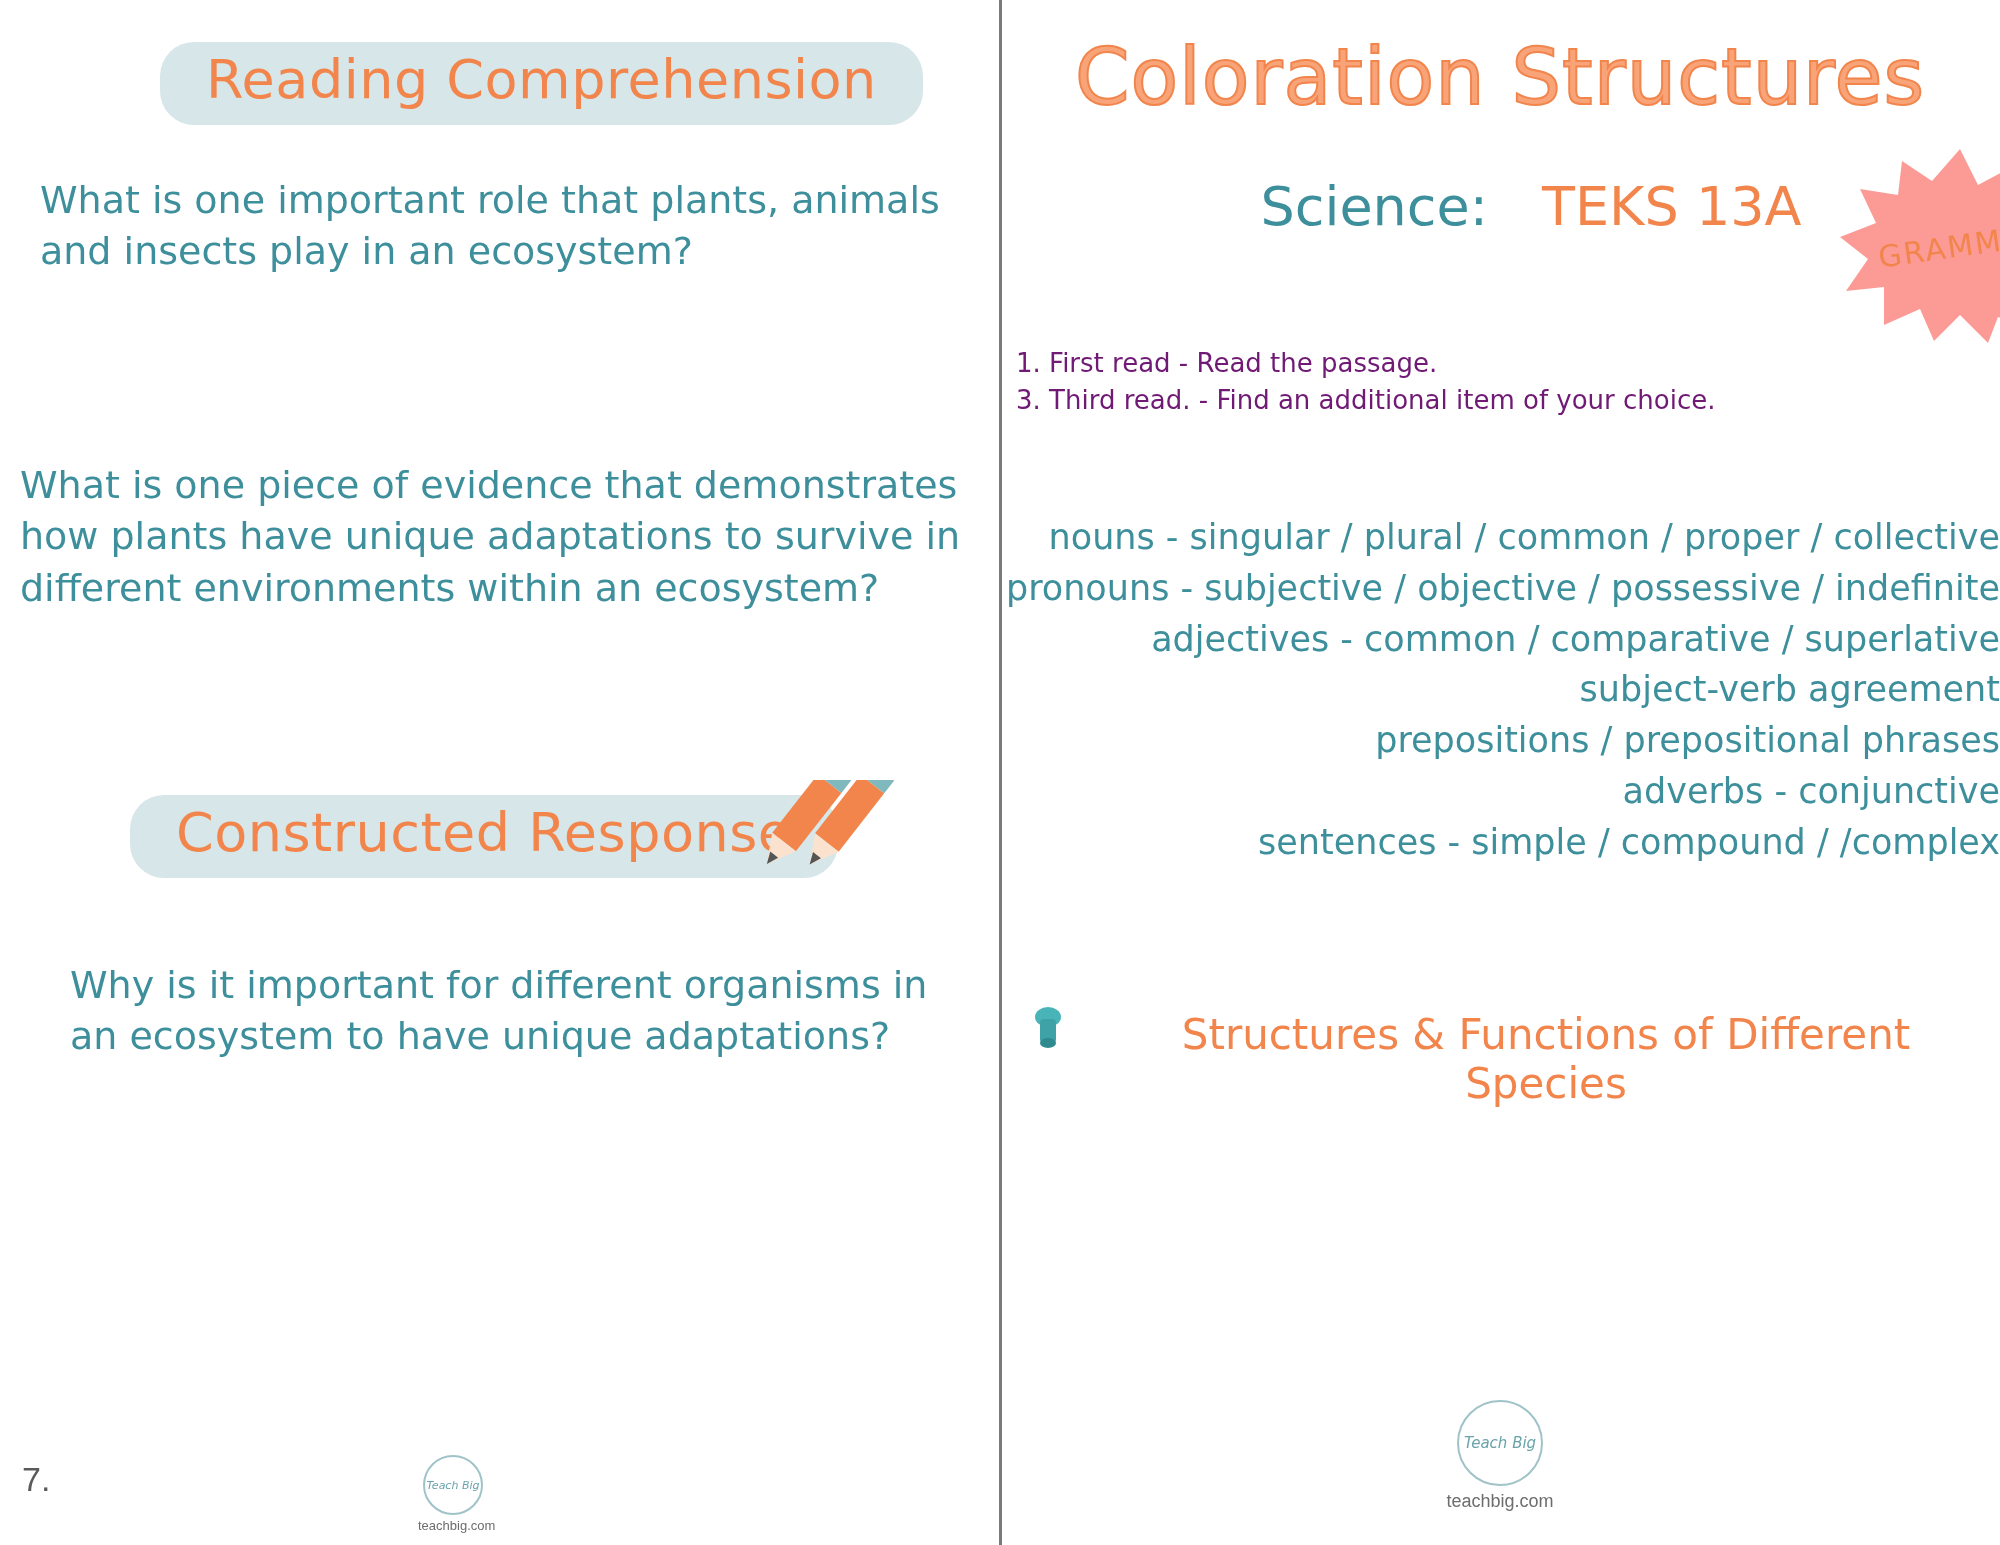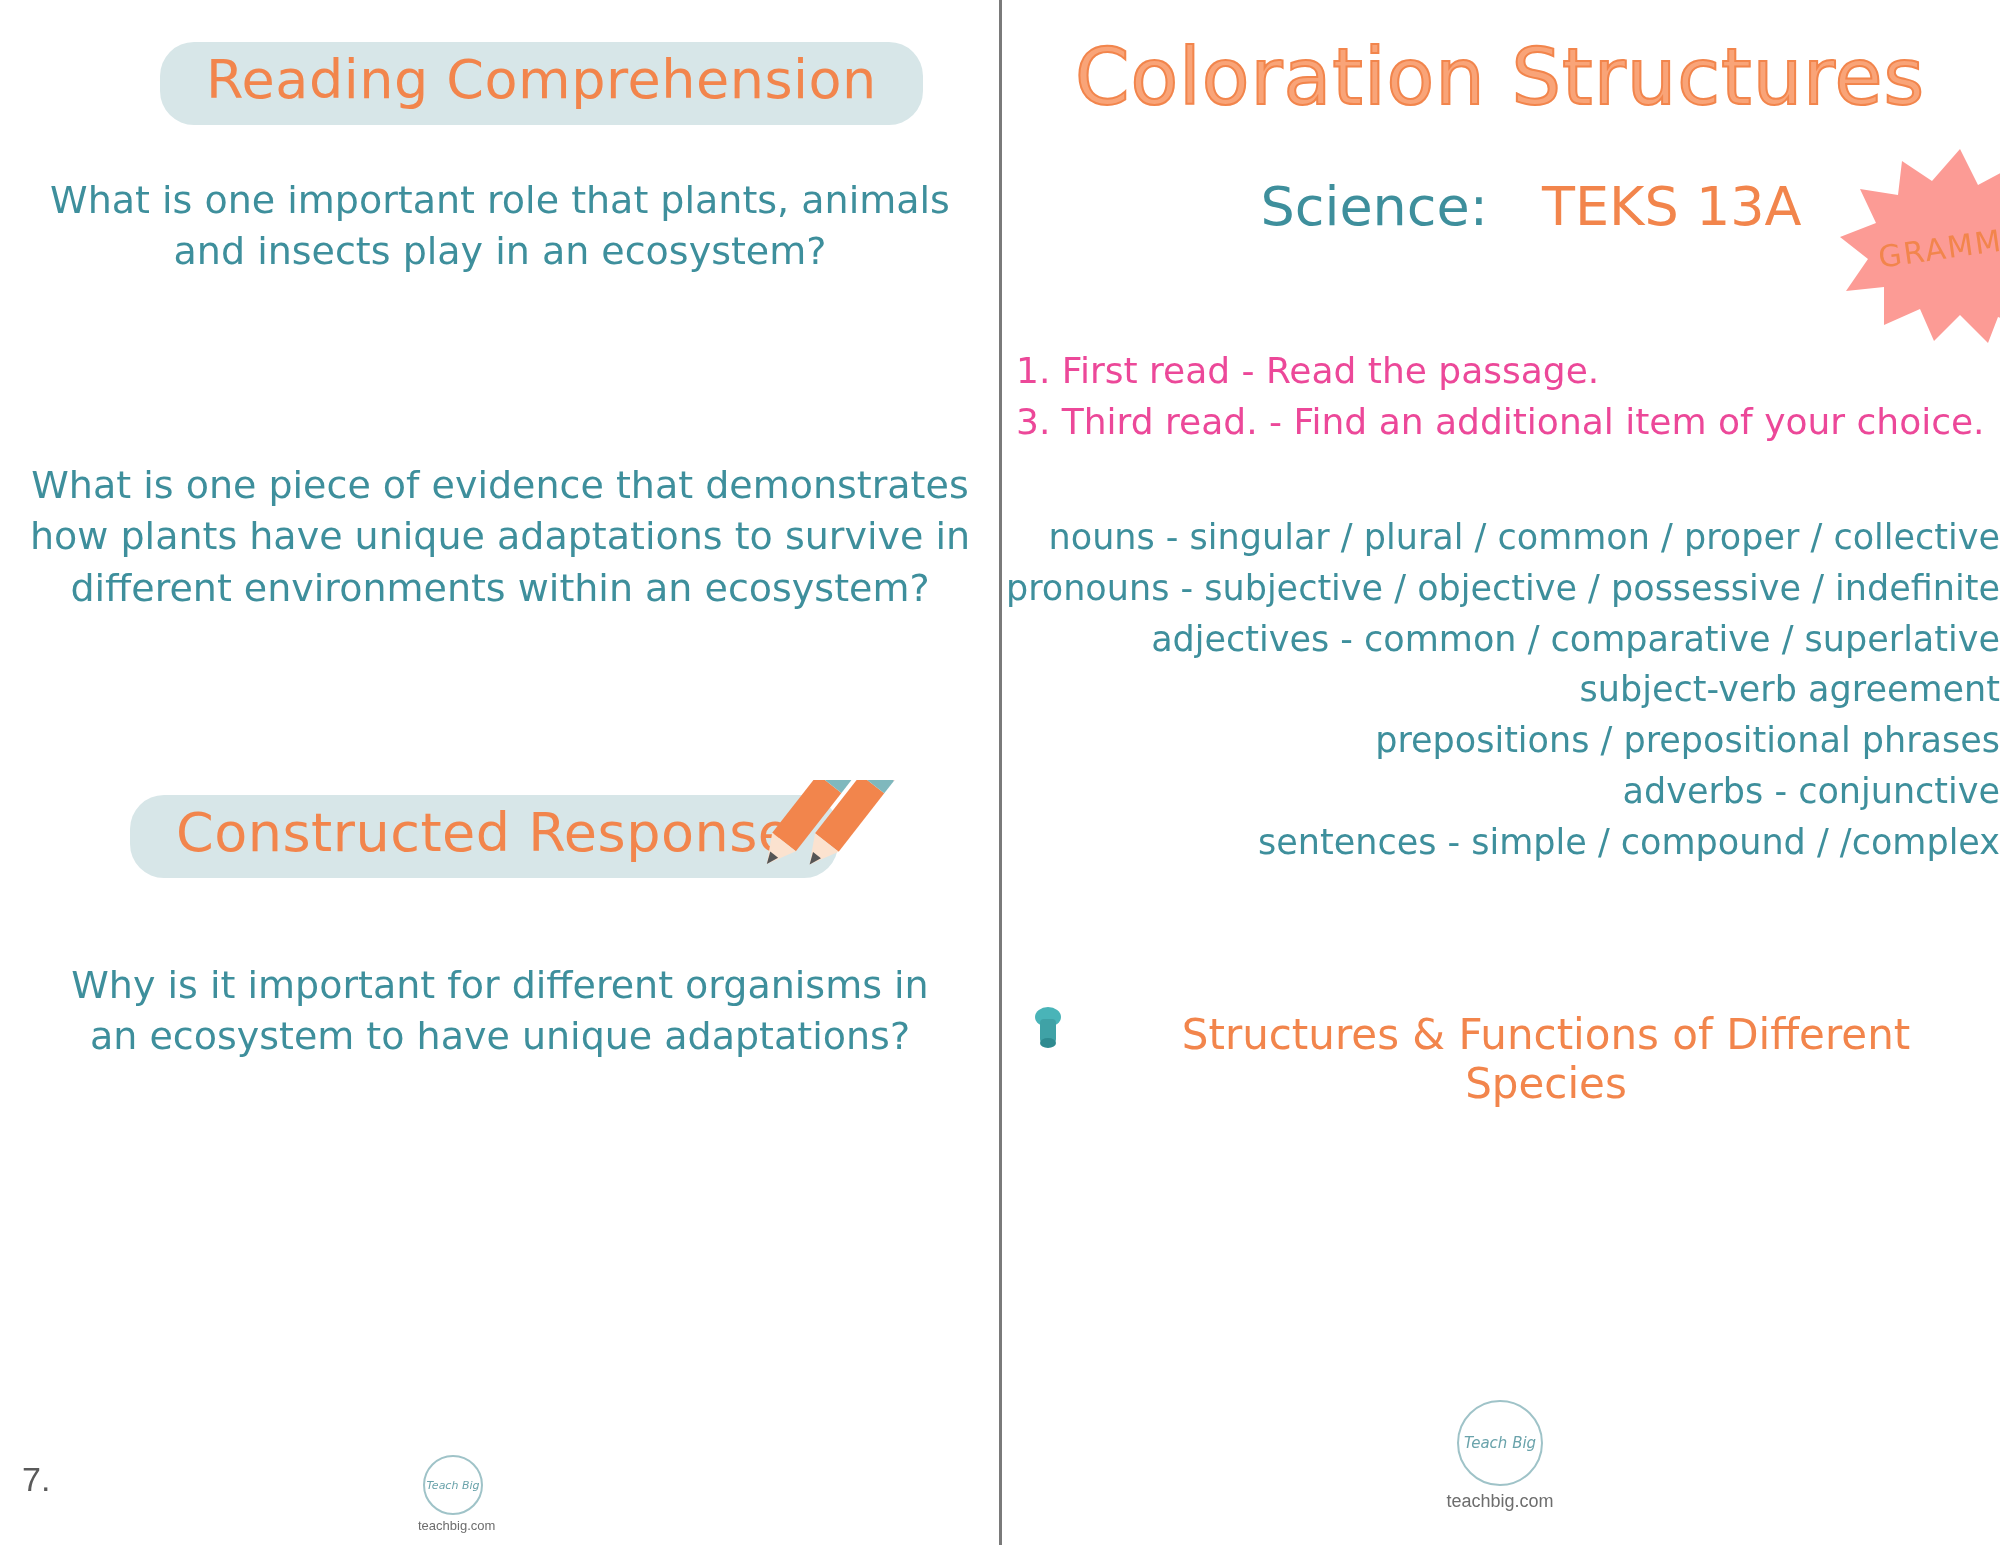--- a/index.html
+++ b/index.html
@@ -51,21 +51,20 @@
     line-height: 1.05;
     color: #f2854c;
     letter-spacing: 0.5px;
     white-space: nowrap;
   }
 
   .q-text {
     color: #3e8f9c;
     font-size: 38px;
     line-height: 1.35;
-    text-align: center;
   }
 
   
   #rc-pill {
     position: absolute;
     left: 160px;
     top: 42px;
   }
   #q1 {
     position: absolute;
@@ -182,22 +181,22 @@
     font-size: 30px;
     letter-spacing: 2px;
     transform: rotate(-8deg);
   }
 
   .steps {
     position: absolute;
     left: 16px;
     top: 345px;
     width: 980px;
-    color: #ec4899;
-    font-size: 36px;
+    color: #701a75;
+    font-size: 26px;
     line-height: 1.42;
   }
   .steps div {
     white-space: nowrap;
   }
 
   .grammar-list {
     position: absolute;
     left: 0;
     top: 512px;

